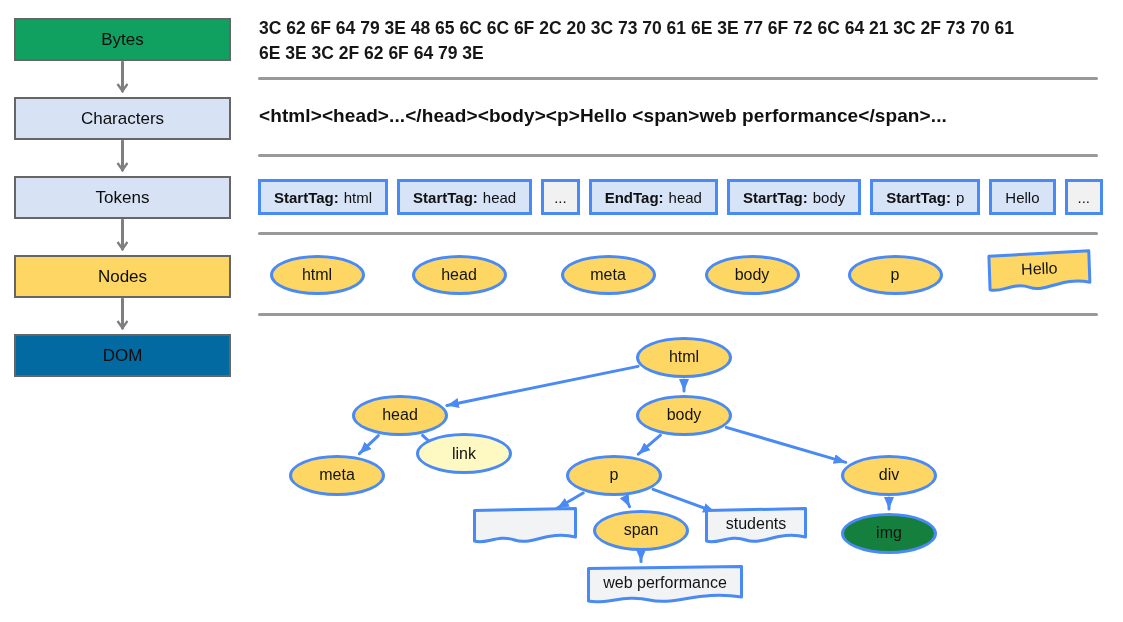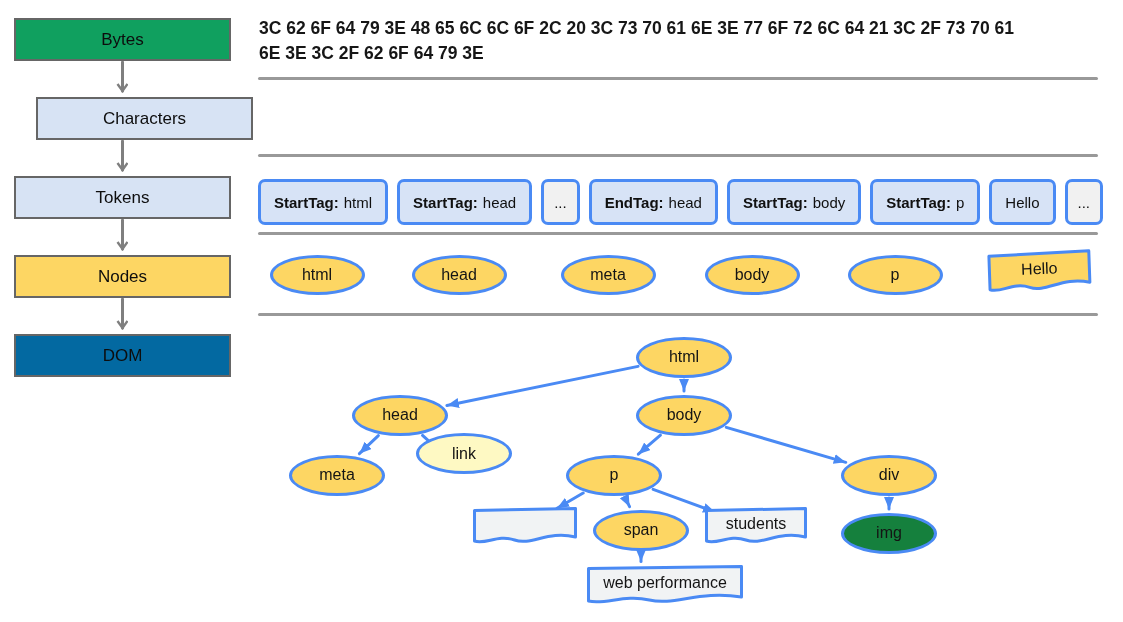--- a/index.html
+++ b/index.html
@@ -7,21 +7,21 @@
   #canvas{position:relative;width:1123px;height:622px;background:#ffffff;overflow:hidden}
   #overlay{position:absolute;left:0;top:0;z-index:1}
   .stage-box{position:absolute;left:14px;width:217px;height:43px;border:2px solid #666;
              display:flex;align-items:center;justify-content:center;font-size:17px;color:#0d0d0d;z-index:2}
   .divider{position:absolute;left:258px;width:840px;height:3px;border-radius:2px;z-index:0}
   .bytes-row{position:absolute;left:259px;top:16px;font-size:17.5px;font-weight:600;line-height:25px;
              color:#161616;white-space:nowrap;z-index:2}
   .chars-row{position:absolute;left:259px;top:105px;font-size:19px;font-weight:700;letter-spacing:.1px;
              color:#101010;white-space:nowrap;z-index:2}
   .tokens-row{position:absolute;left:258px;top:179px;display:flex;gap:9px;z-index:2}
-  .chip{height:46px;display:flex;align-items:center;padding:0 13px;border-radius:7px;
+  .chip{height:36px;display:flex;align-items:center;padding:0 13px;border-radius:0;
         font-size:15px;color:#101010;white-space:nowrap}
   .chip b{margin-right:5px}
   .ellipse{position:absolute;display:flex;align-items:center;justify-content:center;border-radius:50%;
            font-size:16px;color:#141414;z-index:2}
   .docshape{position:absolute;z-index:2}
   .docshape svg{position:absolute;left:0;top:0;overflow:visible}
   .docshape .doclabel{position:absolute;left:0;right:0;top:2px;bottom:9px;display:flex;
            align-items:center;justify-content:center;font-size:16px;color:#141414}
 </style>
 </head>
@@ -52,21 +52,21 @@
       <line x1="624.9924434138674" y1="497.3920143615816" x2="629.5668833954933" y2="506.7103180278566" stroke="#4A8AF4" stroke-width="3" stroke-linecap="round" marker-end="url(#arrow-blue)"></line>
       <line x1="653.1417983043193" y1="489.3336162804549" x2="714.986402288389" y2="511.9809360492692" stroke="#4A8AF4" stroke-width="3" stroke-linecap="round" marker-end="url(#arrow-blue)"></line>
       <line x1="641" y1="553" x2="641" y2="561.5" stroke="#4A8AF4" stroke-width="3" stroke-linecap="round" marker-end="url(#arrow-blue)"></line>
       <line x1="889" y1="498" x2="889" y2="509" stroke="#4A8AF4" stroke-width="3" stroke-linecap="round" marker-end="url(#arrow-blue)"></line>
     </svg>
 
   <div>
       <div class="stage-box" style="top: 18px; background: rgb(16, 160, 95); border-color: rgb(102, 102, 102);">
         <span>Bytes</span>
       </div>
-      <div class="stage-box" style="top: 97px; background: rgb(215, 227, 244); border-color: rgb(102, 102, 102); margin-left: 22px;">
+      <div class="stage-box" style="top: 97px; background: rgb(215, 227, 244); border-color: rgb(102, 102, 102);">
         <span>Characters</span>
       </div>
       <div class="stage-box" style="top: 176px; background: rgb(215, 227, 244); border-color: rgb(102, 102, 102);">
         <span>Tokens</span>
       </div>
       <div class="stage-box" style="top: 255px; background: rgb(253, 214, 99); border-color: rgb(102, 102, 102); text-align: right;">
         <span>Nodes</span>
       </div>
       <div class="stage-box" style="top: 334px; background: #0369a1; border-color: rgb(102, 102, 102);">
         <span>DOM</span>
@@ -76,20 +76,21 @@
   <div class="divider" style="top: 77px; background: rgb(153, 153, 153);"></div>
   <div class="divider" style="top: 154px; background: rgb(153, 153, 153);"></div>
   <div class="divider" style="top: 232px; background: rgb(153, 153, 153);"></div>
   <div class="divider" style="top: 313px; background: rgb(153, 153, 153);"></div>
 
   <div class="bytes-row">
     <div>3C 62 6F 64 79 3E 48 65 6C 6C 6F 2C 20 3C 73 70 61 6E 3E 77 6F 72 6C 64 21 3C 2F 73 70 61</div>
     <div>6E 3E 3C 2F 62 6F 64 79 3E</div>
   </div>
 
+  <div class="chars-row">&lt;html&gt;&lt;head&gt;...&lt;/head&gt;&lt;body&gt;&lt;p&gt;Hello &lt;span&gt;web performance&lt;/span&gt;...</div>
 
   <div class="tokens-row">
       <div class="chip" style="background: rgb(215, 227, 246); border: 3px solid rgb(74, 138, 244); padding: 0px 13px;">
         <b>StartTag:</b>
         <span>html</span>
       </div>
       <div class="chip" style="background: rgb(215, 227, 246); border: 3px solid rgb(74, 138, 244); padding: 0px 13px;">
         <b>StartTag:</b>
         <span>head</span>
       </div>

